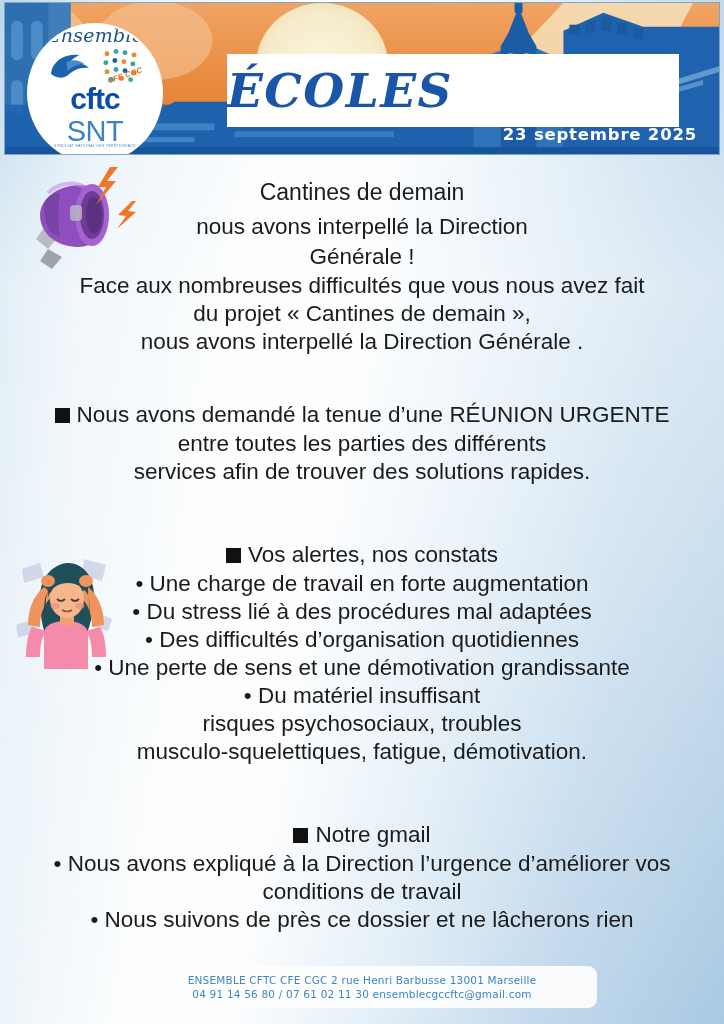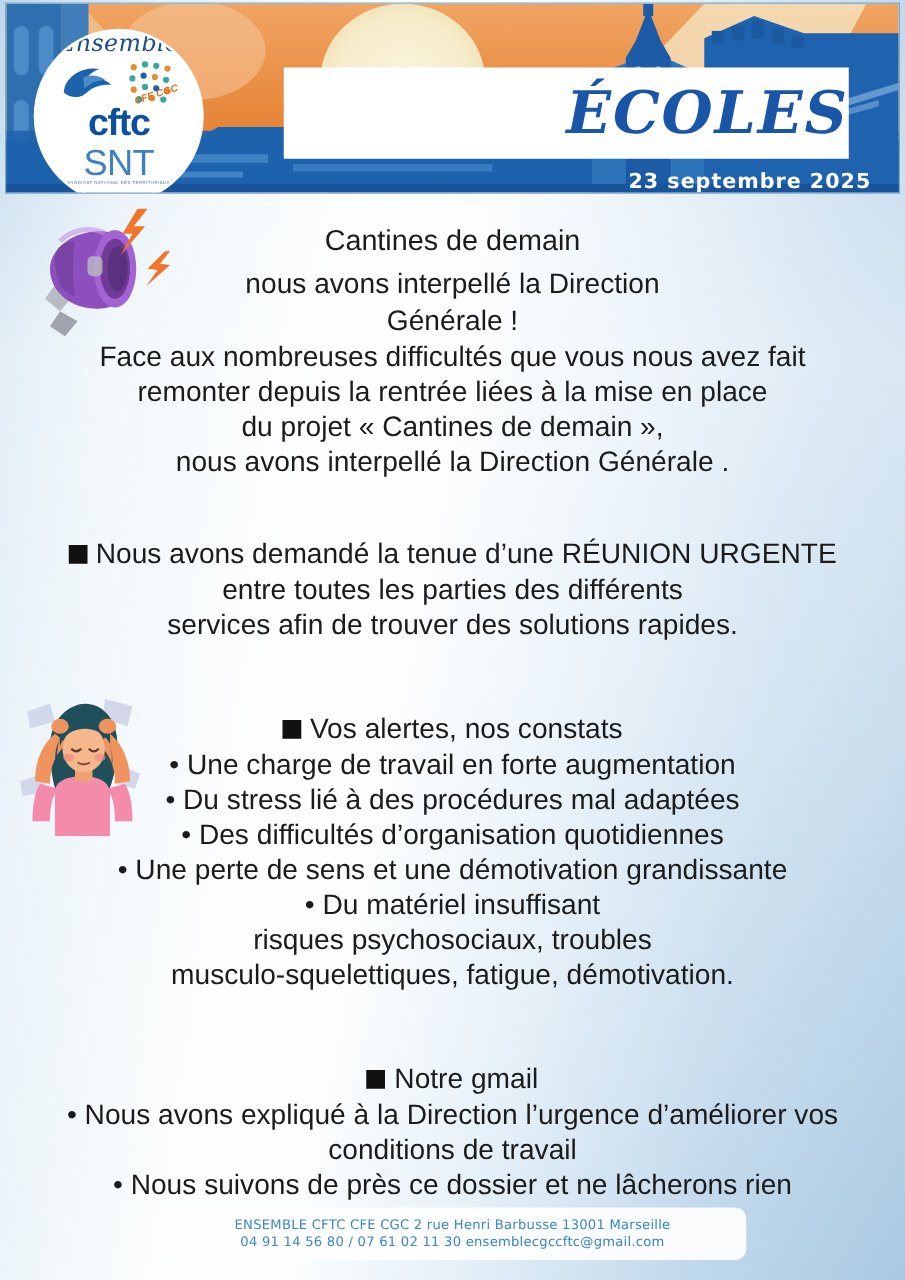--- a/index.html
+++ b/index.html
@@ -135,34 +135,34 @@
   
   #title-plaque {
     position: absolute;
     left: 222px;
     top: 51px;
     width: 452px;
     height: 73px;
     background: #ffffff;
     display: flex;
     align-items: center;
-    justify-content: flex-end;
+    justify-content: flex-start;
   }
   #title-plaque .t {
     font-family: "DejaVu Serif", serif;
     font-style: italic;
     font-weight: bold;
     font-size: 47px;
     color: #1a56a8;
     letter-spacing: 1.5px;
   }
   #banner-date {
     position: absolute;
     right: 22px;
-    top: 132px;
+    top: 122px;
     font-family: "DejaVu Sans", sans-serif;
     font-size: 16.5px;
     font-weight: bold;
     color: #ffffff;
     letter-spacing: .8px;
     white-space: nowrap;
   }
 
   
   #content {
@@ -418,21 +418,20 @@
         <ellipse cx="72" cy="28" rx="7" ry="6" fill="#f0945f"></ellipse>
       </svg>
     </div>
 
     <div class="line doc-title">Cantines de demain</div>
 
     <div class="line sub-lead">nous avons interpellé la Direction</div>
     <div class="line sub-lead">Générale !</div>
 
     <div class="line">Face aux nombreuses difficultés que vous nous avez fait</div>
-    <div class="line">remonter depuis la rentrée liées à la mise en place</div>
     <div class="line">du projet « Cantines de demain »,</div>
     <div class="line">nous avons interpellé la Direction Générale .</div>
 
     <div class="gap-lg"></div>
 
     <div class="line heading-line">
       <span class="sq"></span><span>Nous avons demandé la tenue d’une RÉUNION URGENTE</span>
     </div>
     <div class="line">entre toutes les parties des différents</div>
     <div class="line">services afin de trouver des solutions rapides.</div>

